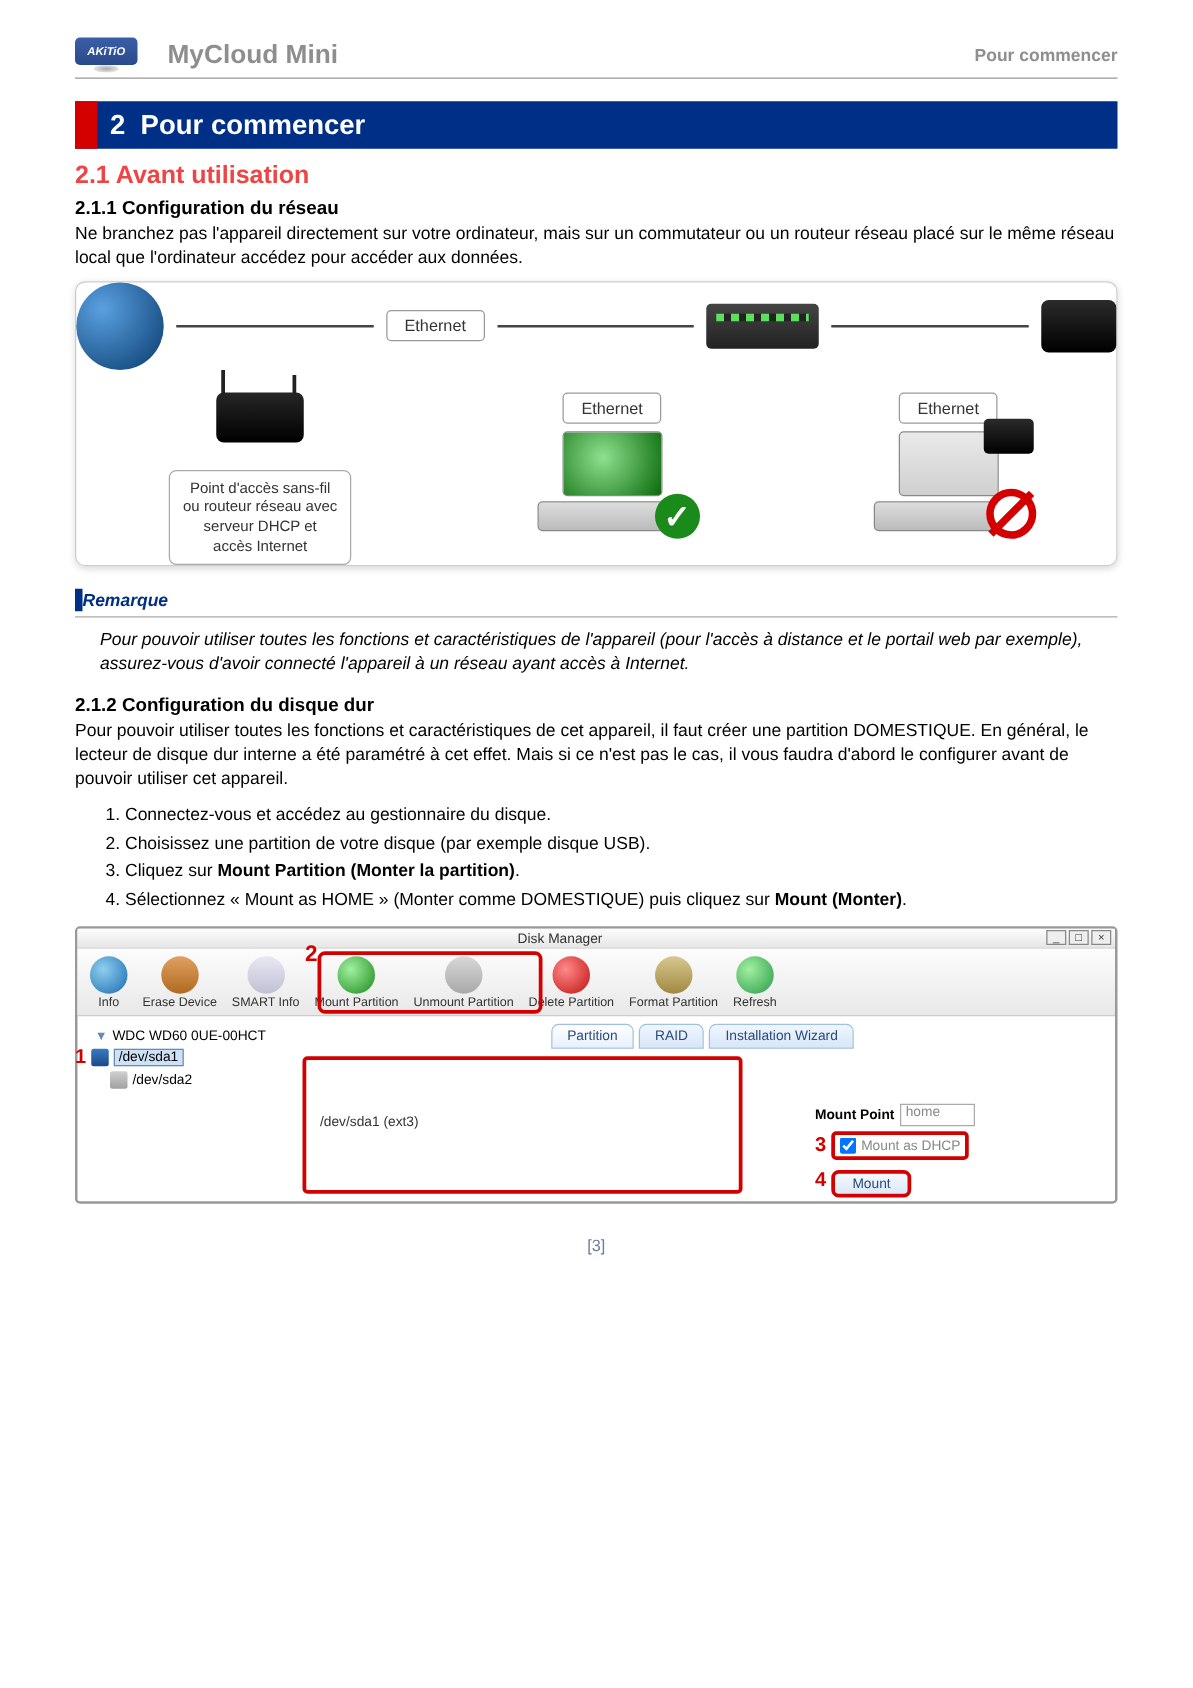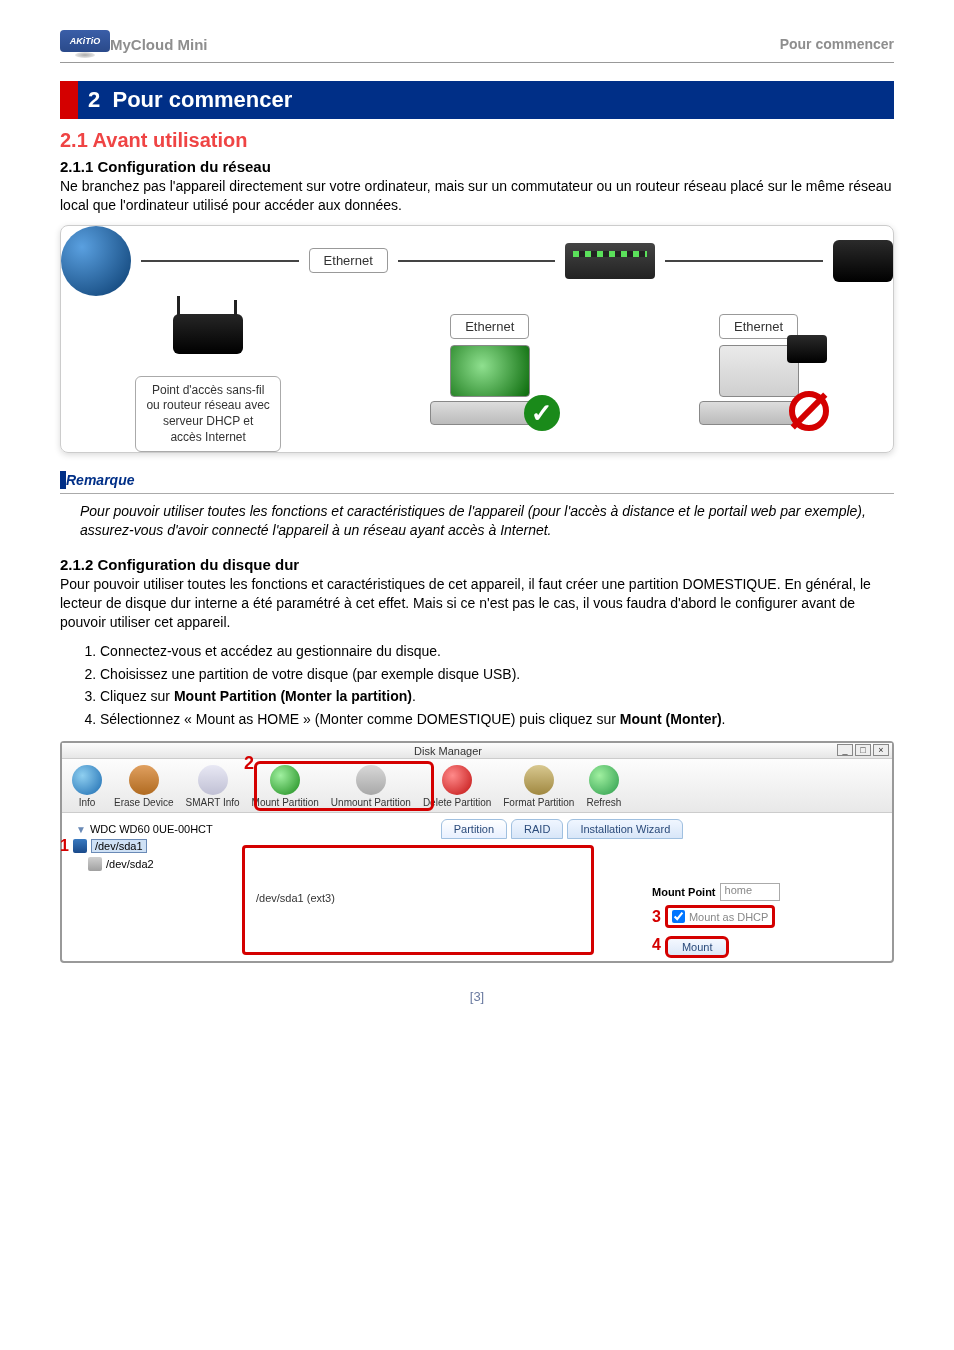--- a/index.html
+++ b/index.html
@@ -13,33 +13,33 @@
     padding: 30px 60px 40px 60px;
   }
   .top-bar {
     display: flex;
     align-items: center;
     justify-content: space-between;
     border-bottom: 1px solid #999;
     padding-bottom: 4px;
     margin-bottom: 18px;
   }
-  .top-left { display: flex; align-items: center; gap: 0; }
+  .top-left { display: flex; align-items: center; gap: 24px; }
   .logo-badge {
     width: 50px; height: 22px;
     background: linear-gradient(#3a5ea8,#2a4a8a);
     border-radius: 4px;
     display: flex; align-items: center; justify-content: center;
     color: #fff; font-size: 9px; font-style: italic; font-weight: bold;
   }
   .logo-shadow {
     width: 20px; height: 6px; background: radial-gradient(#aaa,#fff);
     border-radius: 50%;
   }
-  .product-name { color: #8e8e8e; font-weight: bold; font-size: 15px; }
+  .product-name { color: #8e8e8e; font-weight: bold; font-size: 21px; }
   .page-label { color: #8e8e8e; font-weight: bold; font-size: 14px; }
   .chapter-banner {
     background: #002f87;
     color: #fff;
     font-size: 22px;
     font-weight: bold;
     padding: 6px 10px;
     border-left: 18px solid #d40000;
     margin-bottom: 10px;
   }
@@ -134,21 +134,21 @@
   <span class="page-label">Pour commencer</span>
 </div>
 
 <div class="chapter-banner">
   <span>2</span>&nbsp;&nbsp;<span>Pour commencer</span>
 </div>
 
 <div class="h2">2.1  Avant utilisation</div>
 
 <div class="h3">2.1.1   Configuration du réseau</div>
-<p>Ne branchez pas l'appareil directement sur votre ordinateur, mais sur un commutateur ou un routeur réseau placé sur le même réseau local que l'ordinateur utilisé pour accéder aux données.</p>
+<p>Ne branchez pas l'appareil directement sur votre ordinateur, mais sur un commutateur ou un routeur réseau placé sur le même réseau local que l'ordinateur accédez pour accéder aux données.</p>
 
 <div class="net-diagram">
   <div class="diag-row1">
     <div class="globe"></div>
     <div class="line"></div>
     <div class="eth-label">Ethernet</div>
     <div class="line"></div>
     <div class="switch-box"></div>
     <div class="line" style="min-width:60px"></div>
     <div style="width:60px;height:42px;background:linear-gradient(#2b2b2b,#000);border-radius:6px"></div>

